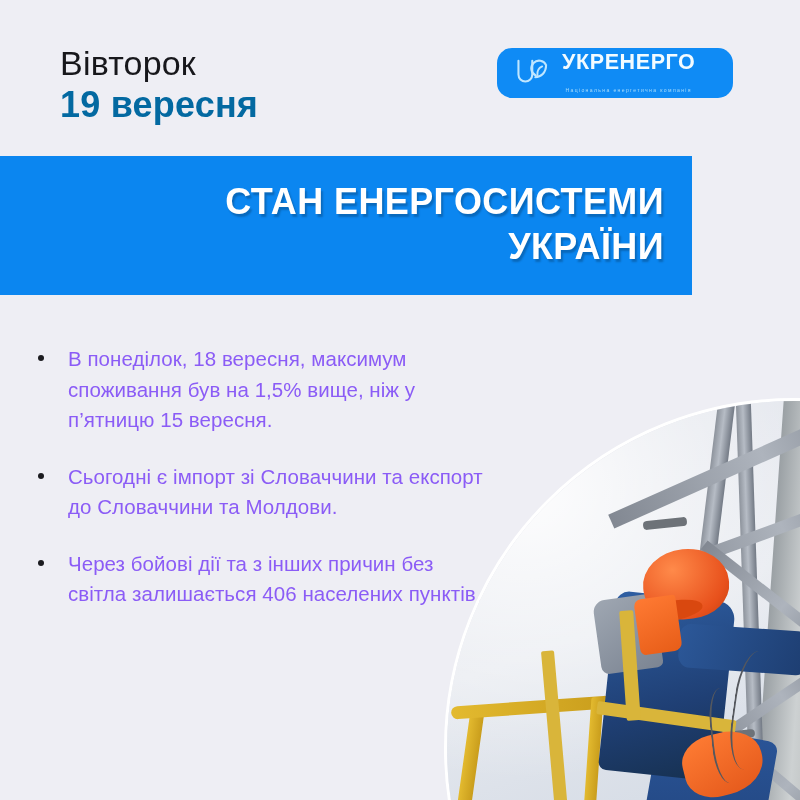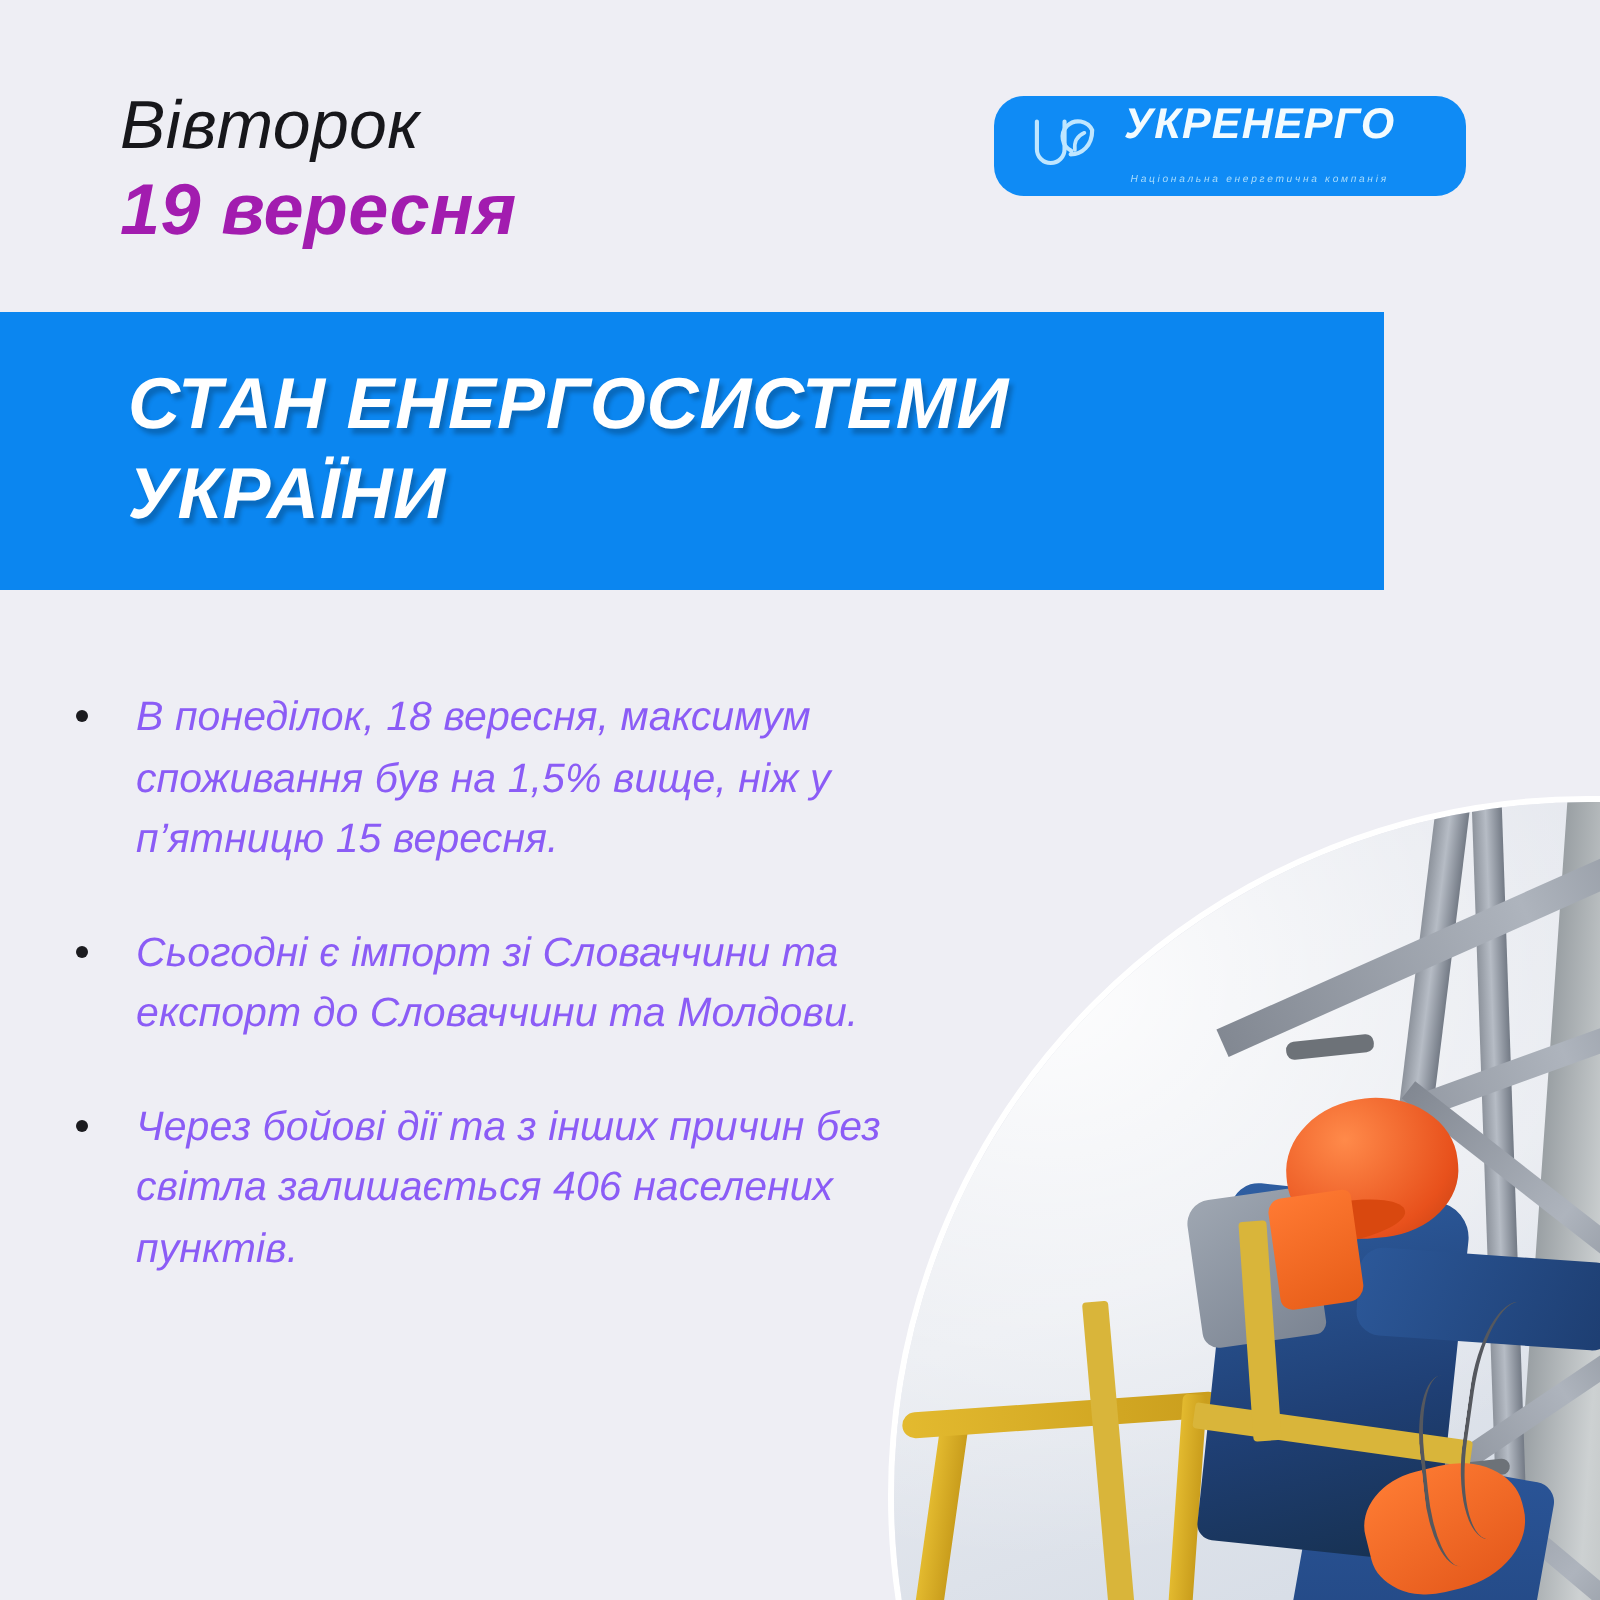--- a/index.html
+++ b/index.html
@@ -7,21 +7,20 @@
     margin: 0; padding: 0;
     background: #ffffff;
   }
   #poster {
     position: relative;
     width: 800px;
     height: 800px;
     overflow: hidden;
     background: #eeeef4;
     font-family: "Liberation Sans", "DejaVu Sans", sans-serif;
-    font-style: italic;
     -webkit-font-smoothing: antialiased;
   }
 
   
   .date-block {
     position: absolute;
     left: 60px;
     top: 46px;
     line-height: 1.0;
   }
@@ -29,21 +28,21 @@
     font-size: 34px;
     font-weight: 400;
     color: #17171b;
     letter-spacing: 0.2px;
     white-space: nowrap;
   }
   .date-day {
     margin-top: 7px;
     font-size: 36px;
     font-weight: 700;
-    color: #a21caf;
+    color: #0369a1;
     letter-spacing: 0.2px;
     white-space: nowrap;
   }
 
   
   .logo-badge {
     position: absolute;
     left: 497px;
     top: 48px;
     width: 236px;
@@ -103,20 +102,21 @@
     left: 64px;
     top: 24px;
     width: 600px;
     font-size: 36px;
     font-weight: 700;
     color: #ffffff;
     line-height: 1.24;
     letter-spacing: 0.4px;
     text-shadow: 2px 3px 2px rgba(0,0,0,0.22);
     text-transform: uppercase;
+    text-align: right;
   }
 
   
   .bullets {
     position: absolute;
     left: 34px;
     top: 344px;
     width: 452px;
   }
   .bullet-item {

